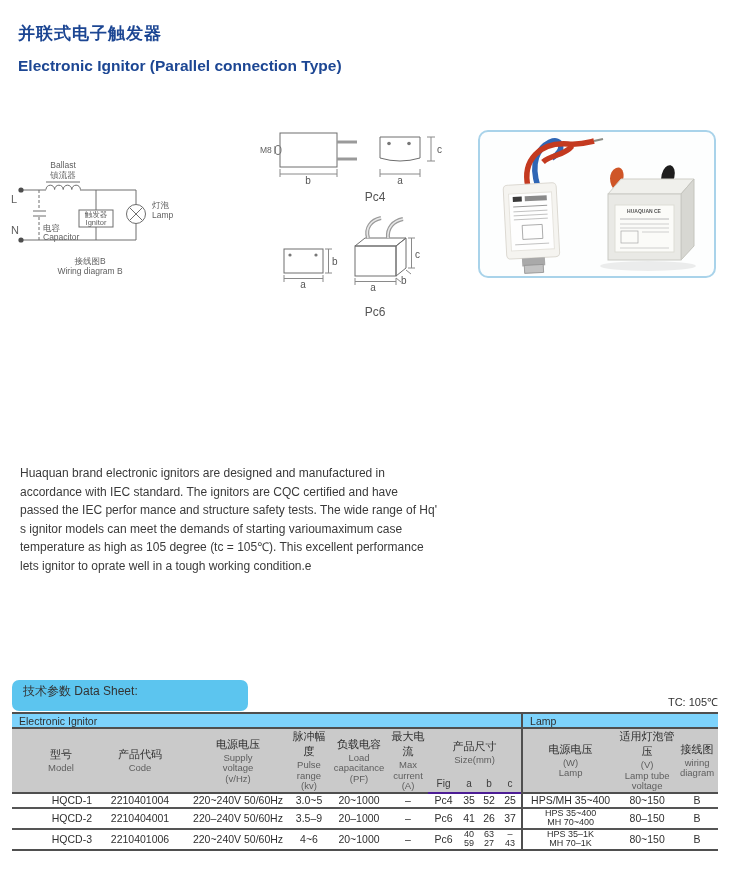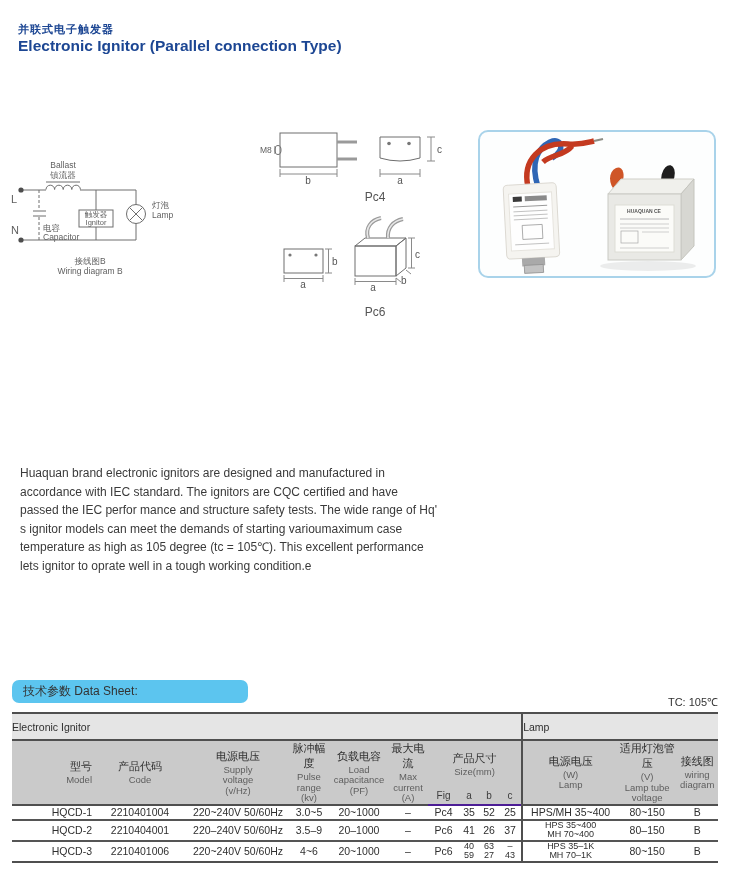--- a/index.html
+++ b/index.html
@@ -3,22 +3,22 @@
 <meta charset="utf-8">
 <style>
   * { margin:0; padding:0; box-sizing:border-box; }
   html,body { background:#ffffff; }
   .page {
     position:relative; width:730px; height:871px; background:#ffffff;
     font-family:"Liberation Sans", sans-serif; color:#333; overflow:hidden;
   }
   
   .title-block { position:absolute; left:18px; top:22px; }
-  .title-zh { font-size:11px; font-weight:bold; color:#1c4693; letter-spacing:1px; }
-  .title-en { font-size:15.5px; font-weight:bold; color:#1c4693; margin-top:0; }
+  .title-zh { font-size:17px; font-weight:bold; color:#1c4693; letter-spacing:1px; }
+  .title-en { font-size:15.5px; font-weight:bold; color:#1c4693; margin-top:12px; }
 
   
   svg text { font-family:"Liberation Sans", sans-serif; fill:#5f5f5f; }
   .fig { position:absolute; }
   .dl { stroke:#6e6e6e; stroke-width:1; fill:none; }
   .dl2 { stroke:#8a8a8a; stroke-width:1; fill:none; }
   .t7 { font-size:7.5px; }
   .t8 { font-size:8.5px; }
   .t11 { font-size:12px; fill:#555; }
   .dimtxt { font-size:10px; fill:#555; }
@@ -34,43 +34,43 @@
     position:absolute; left:20px; top:372px; width:414px;
     font-size:15px; line-height:20.5px; color:#2e2e2e; text-align:justify;
   }
   .para-en {
     position:absolute; left:20px; top:464px; width:418px;
     font-size:12px; line-height:18.6px; color:#3a3a3a;
   }
 
   
   .ds-tab {
-    position:absolute; left:12px; top:680px; width:236px; height:23px;
+    position:absolute; left:12px; top:680px; width:236px; height:31px;
     background:#5cc5ef; border-radius:7px; font-size:12px; color:#333;
     line-height:23px; padding-left:11px;
   }
   .tc-note { position:absolute; right:12px; top:694px; font-size:11px; color:#333; }
 
   
   .ds-table {
     position:absolute; left:12px; top:712px; width:706px;
     border-collapse:collapse; table-layout:fixed;
     border-top:2px solid #4f4f4f; border-bottom:2px solid #4f4f4f;
   }
   .ds-table td, .ds-table th { padding:0; font-weight:normal; text-align:center; vertical-align:middle; }
   .group-row td {
-    background:#e5e5e5; height:27px; font-size:10.5px; color:#2f2f2f;
-    text-align:left; border-bottom:2px solid #4f4f4f;
+    background:#7dd3fc; height:15px; font-size:10.5px; color:#2f2f2f;
+    text-align:left; padding-left:7px; border-bottom:2px solid #4f4f4f;
   }
   .head-row th { background:#cacaca; height:36px; }
   .sub-row th { background:#cacaca; height:13px; font-size:10px; color:#3c3c3c; border-bottom:2px solid #4c1d95; }
   .head-row th.rs { border-bottom:2px solid #4f4f4f; }
   .head-row .zh { display:block; font-size:11px; color:#2f2f2f; }
   .head-row .en { display:block; font-size:9.5px; line-height:10.5px; color:#5e5e5e; white-space:pre-line; margin-top:1px; }
-  .head-row th.model { text-align:right; padding-left:18px;margin-left:43px; }
+  .head-row th.model { text-align:center; padding-left:18px;margin-left:43px; }
   .lampdiv { border-left:2px solid #4f4f4f; }
   .rows-body td { font-size:10.5px; color:#2f2f2f; white-space:pre-line; }
   .rows-body tr { border-bottom:2px solid #555; }
   .rows-body tr:last-child { border-bottom:none; }
   .rows-body tr.r0 { height:15px; }
   .rows-body tr.r1, .rows-body tr.r2 { height:18px; }
   .rows-body td.c0 { text-align:right; padding-left:8px; }
   .rows-body td.stacked { font-size:9px; line-height:9.5px;margin-left:8px; }
 </style>
 </head>

